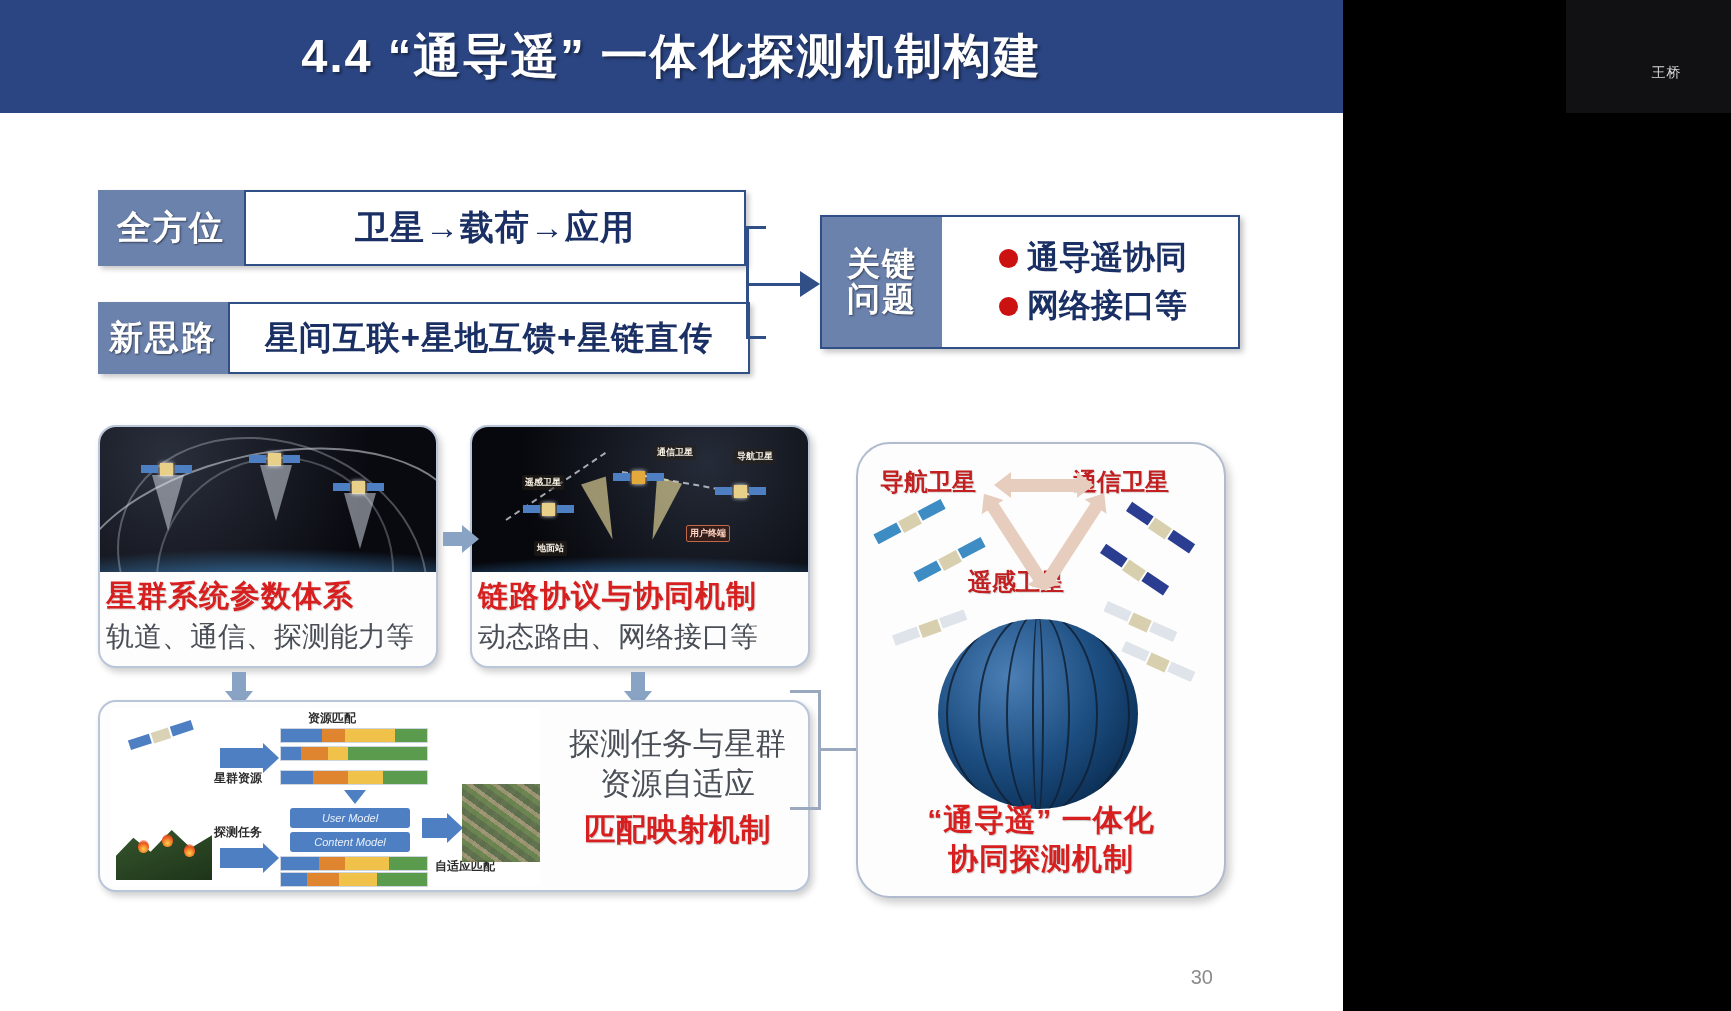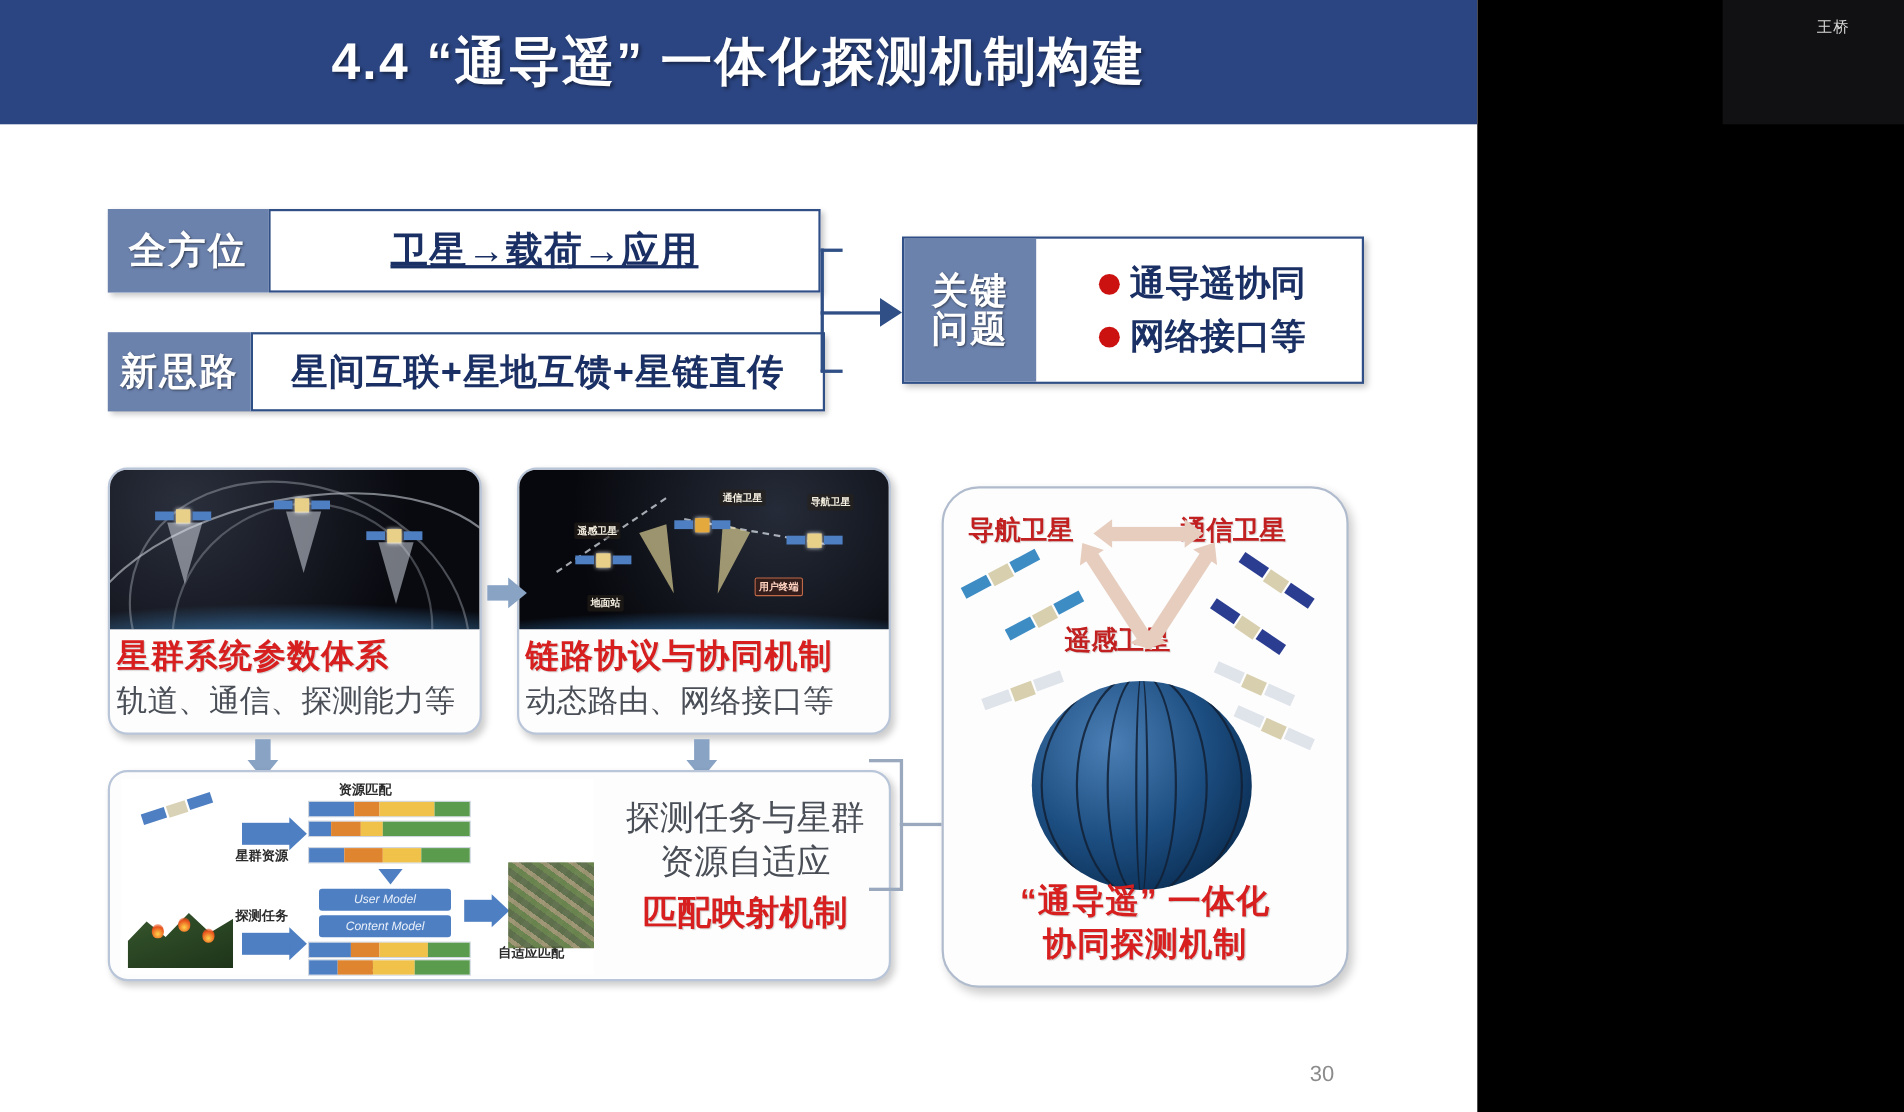--- a/index.html
+++ b/index.html
@@ -6,21 +6,21 @@
   html, body {
     width: 1731px; height: 1011px;
     background: #000; overflow: hidden;
     font-family: "Liberation Sans", "DejaVu Sans", sans-serif;
   }
   #screen { position: relative; width: 1731px; height: 1011px; background: #000; }
 
   
   .webcam {
     position: absolute; left: 1566px; top: 0; width: 165px; height: 113px;
-    background: #111113; display: flex; justify-content: center;
+    background: #111113; display: flex; align-items: center; justify-content: center;
   }
   .webcam-name {
     color: #d8d8d8; font-size: 14px; letter-spacing: 1px;
     transform: translate(18px, 16px);
   }
 
   
   .slide {
     position: absolute; left: 0; top: 0; width: 1343px; height: 1011px;
     background: #ffffff; overflow: hidden;
@@ -53,21 +53,21 @@
     padding: 0 10px;
   }
   .row-body {
     background: #ffffff; border: 2px solid #2f4f86;
     display: flex; align-items: center; justify-content: center;
     color: #1a2f63; font-weight: bold; font-size: 34px; letter-spacing: 1px;
     padding: 0 16px; white-space: nowrap;
   }
   #row-full { left: 98px; top: 190px; width: 648px; height: 76px; }
   #row-full .row-tag { width: 146px; }
-  #row-full .row-body { width: 502px; text-decoration: underline; }
+  #row-full .row-body { width: 502px; }
   #row-new  { left: 98px; top: 302px; width: 652px; height: 72px; }
   #row-new .row-tag { width: 146px; }
   #row-new .row-body { width: 592px; font-size: 33px; text-align: right; }
 
   
   .conn { position: absolute; background: #2f4f86; }
   #c-v1 { left: 746px; top: 226px; width: 3px; height: 112px; }
   #c-h1 { left: 746px; top: 226px; width: 20px; height: 3px; }
   #c-h2 { left: 746px; top: 336px; width: 20px; height: 3px; }
   #c-h3 { left: 746px; top: 283px; width: 58px; height: 3px; }
@@ -431,21 +431,21 @@
         <div class="fire" style="left:52px; top:126px;"></div>
         <div class="fire" style="left:74px; top:136px;"></div>
 
         <div class="blue-arrow" style="left:110px; top:40px; width:44px;"></div>
         <div class="blue-arrow" style="left:110px; top:140px; width:44px;"></div>
 
         <div class="mini-lbl" style="left:104px; top:62px;">星群资源</div>
         <div class="mini-lbl" style="left:104px; top:116px;">探测任务</div>
         <div class="mini-lbl" style="left:198px; top:2px;">资源匹配</div>
         <div class="mini-lbl" style="left:200px; top:164px;">任务映射</div>
-        <div class="mini-lbl" style="left:343px; top:150px;">自适应匹配</div>
+        <div class="mini-lbl" style="left:325px; top:150px;">自适应匹配</div>
         <div class="mini-lbl" style="left:226px; top:44px; color:#4e7fc2; letter-spacing:2px;">······</div>
 
         <div class="bar" style="left:170px; top:20px; width:148px;">
           <i style="width:28%; background:#4e7fc2;"></i>
             <i style="width:16%; background:#e0852f;"></i>
             <i style="width:34%; background:#f0c24a;"></i>
             <i style="width:22%; background:#5b9b4e;"></i>
         </div>
         <div class="bar" style="left:170px; top:38px; width:148px;">
           <i style="width:14%; background:#4e7fc2;"></i>

